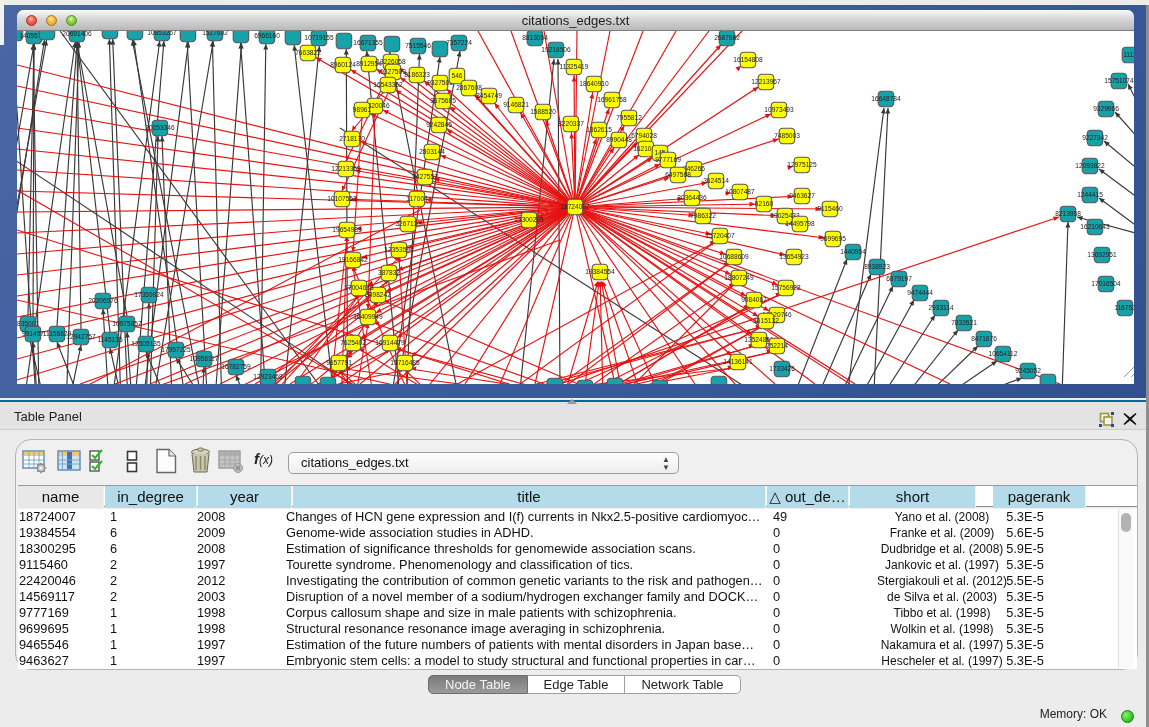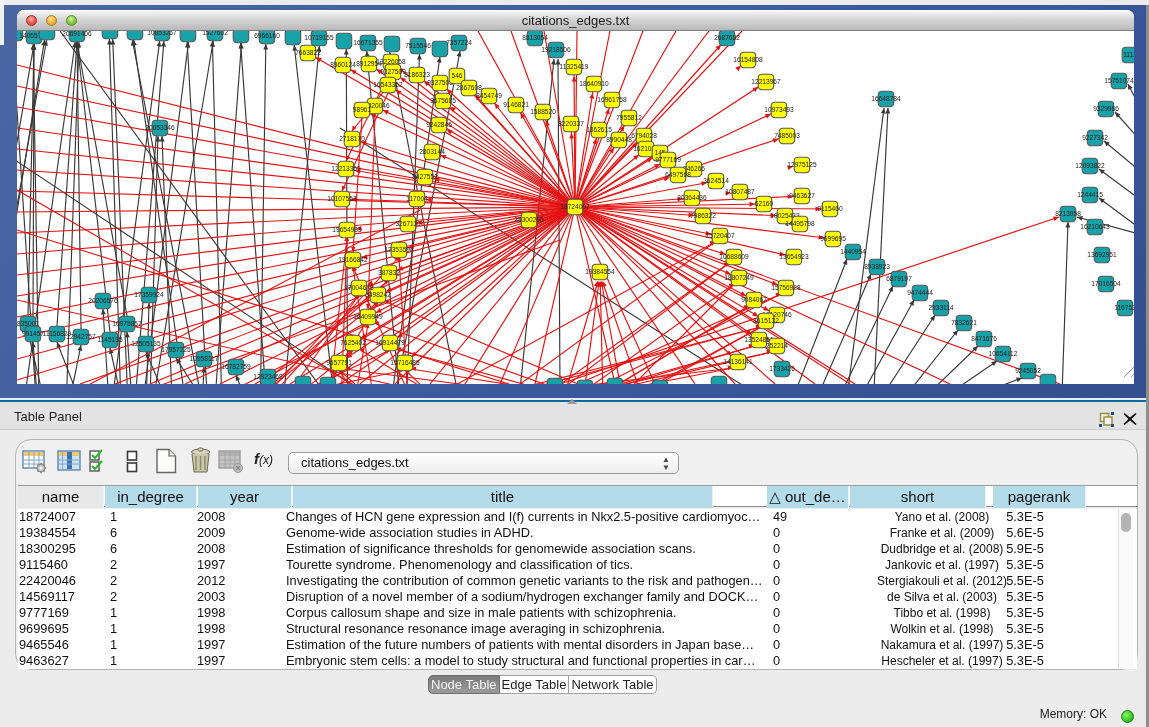--- a/index.html
+++ b/index.html
@@ -23,21 +23,21 @@
 #thead{position:absolute;left:2px;top:45px;width:1119px;height:22px;background:#fff;border-top:1px solid #9a9a9a;border-bottom:1px solid #8b8b8b;font-size:15px;color:#111}
 #thead .h{position:absolute;top:0;height:22px;line-height:22px;text-align:center;border-right:1px solid #e8f4fa;overflow:hidden;background:#b4dbea}
 #tbody{position:absolute;left:2px;top:69px;width:1119px;height:160px;background:#fff;font-size:12.8px;color:#111}
 .tr{position:relative;height:16px;line-height:16px;white-space:nowrap}
 .tr div{position:absolute;top:0;height:16px;overflow:hidden}
 .c0{left:1px;width:95px}.c1{left:92px;width:80px}.c2{left:179px;width:90px}.c3{left:268px;width:478px}
 .c4{left:755px;width:80px}.c5{left:843px;width:162px;text-align:center;font-size:12px}.c6{left:967px;width:80px;text-align:center}
 #vscroll{position:absolute;right:4px;top:69px;width:15px;height:159px;background:#fafafa;border-left:1px solid #e0e0e0}
 #vthumb{position:absolute;left:2px;top:4px;width:10px;height:19px;border-radius:5px;background:#b3b3b3}
 #tabs{position:absolute;left:428px;top:277px;height:19px;font-size:13px}
-#tabs .tab{float:left;height:19px;line-height:18px;padding:0 2px;background:#fff;border:1px solid #a0a0a0;border-left:none;color:#222}
+#tabs .tab{float:left;height:19px;line-height:18px;padding:0 16px;background:#fff;border:1px solid #a0a0a0;border-left:none;color:#222}
 #tabs .tab.first{border-left:1px solid #a0a0a0;border-radius:5px 0 0 5px;background:linear-gradient(#7a7a7a,#9b9b9b);color:#f4f4f4;border-color:#6e6e6e}
 #tabs .tab.last{border-radius:0 5px 5px 0}
 #mem{position:absolute;right:39px;bottom:6px;font-size:12px;color:#222}
 #memdot{position:absolute;right:12px;bottom:4px;width:13px;height:13px;border-radius:50%;background:radial-gradient(circle at 4px 4px,#8cf06a,#35c926 60%,#1ea812);border:1px solid #1c7c12}
 #divider{position:absolute;left:567px;top:399px;width:0;height:0;border-left:5px solid transparent;border-right:5px solid transparent;border-bottom:5px solid #9a9a9a}
 .ficon{position:absolute;top:10px}
 </style></head><body>
 <div id="stage">
   <div id="blueframe"></div>
   <div id="corner"></div>
@@ -841,23 +841,23 @@
             <circle cx="20" cy="19" r="4.5" fill="#bdbdbd" stroke="#999"></circle>
             <path d="M18 17 L22 21 M22 17 L18 21" stroke="#888" stroke-width="1.2"></path>
           </svg>
         <div style="position:absolute;left:238px;top:10px;font-size:15px;font-style:italic;color:#222"><b>f</b><span style="font-size:12px">(x)</span></div>
         <div id="combo">citations_edges.txt<div class="spin">▲<br>▼</div></div>
       </div>
       <div id="thead">
         <div class="h" style="left:0;width:86px;background:#e8e8e8">name</div>
         <div class="h" style="left:87px;width:92px">in_degree</div>
         <div class="h" style="left:180px;width:94px">year</div>
-        <div class="h" style="left:275px;width:420px">title</div>
+        <div class="h" style="left:275px;width:473px">title</div>
         <div class="h" style="left:749px;width:82px">△ out_de…</div>
-        <div class="h" style="left:832px;width:136px">short</div>
+        <div class="h" style="left:832px;width:126px">short</div>
         <div class="h" style="left:975px;width:93px">pagerank</div>
       </div>
       <div id="tbody">
           <div class="tr">
             <div class="c0">18724007</div>
             <div class="c1">1</div>
             <div class="c2">2008</div>
             <div class="c3">Changes of HCN gene expression and I(f) currents in Nkx2.5-positive cardiomyoc…</div>
             <div class="c4">49</div>
             <div class="c5">Yano et al. (2008)</div>

